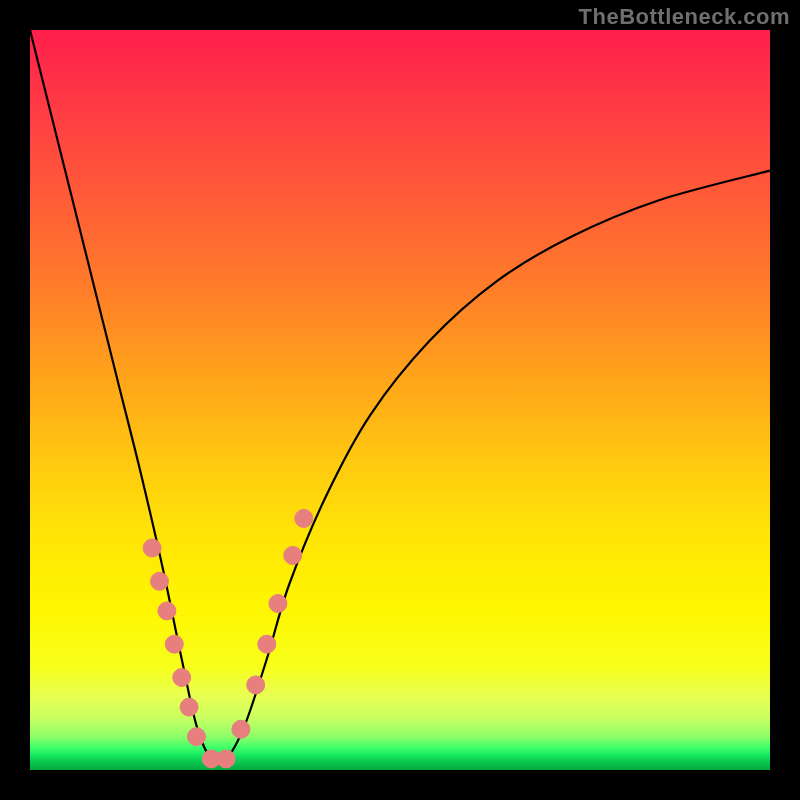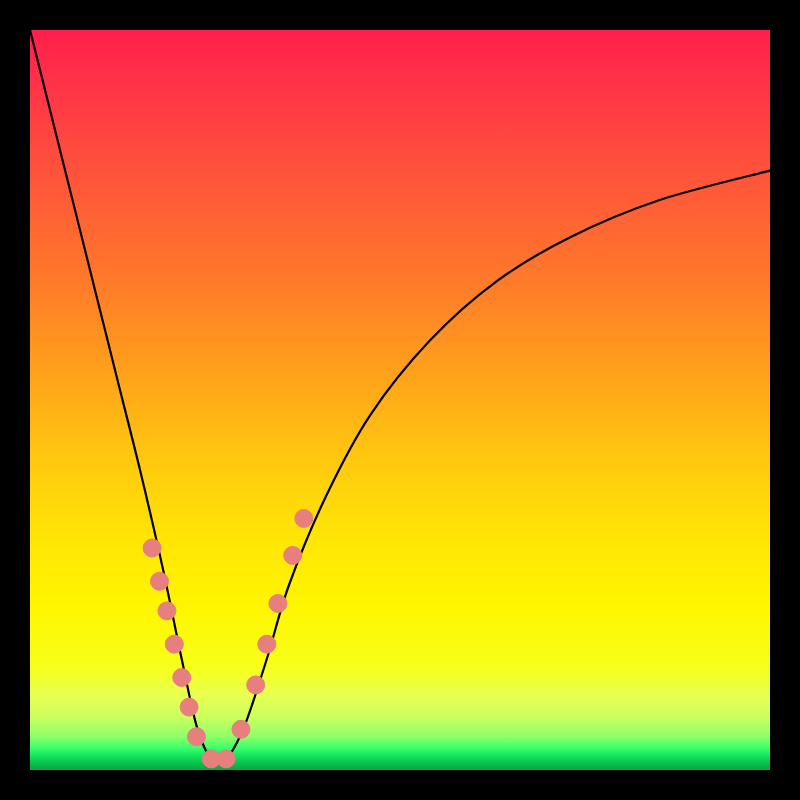--- a/index.html
+++ b/index.html
@@ -60,20 +60,21 @@
     top: 0;
     width: 740px;
     height: 740px;
     overflow: visible;
   }
 </style>
 </head>
 <body>
 
 <div class="stage">
+  <div class="watermark">TheBottleneck.com</div>
   <div class="plot-area">
     <svg class="curve" viewBox="0 0 740 740">
       <path id="curve-path" fill="none" stroke-width="2.2" stroke-linecap="round" stroke-linejoin="round" d="M 0.00 0.00 C 3.55 14.21, 15.10 60.38, 22.20 88.80 C 29.30 117.22, 37.30 149.18, 44.40 177.60 C 51.50 206.02, 59.50 237.98, 66.60 266.40 C 73.70 294.82, 81.70 326.78, 88.80 355.20 C 95.90 383.62, 103.90 414.40, 111.00 444.00 C 118.10 473.60, 126.69 510.60, 133.20 540.20 C 139.71 569.80, 146.37 604.14, 151.70 629.00 C 157.03 653.86, 161.76 679.62, 166.50 695.60 C 171.24 711.58, 176.56 723.57, 181.30 728.90 C 186.04 734.23, 190.77 734.23, 196.10 728.90 C 201.43 723.57, 208.09 711.58, 214.60 695.60 C 221.11 679.62, 229.70 651.50, 236.80 629.00 C 243.90 606.50, 249.53 581.05, 259.00 555.00 C 268.47 528.95, 282.98 493.43, 296.00 466.20 C 309.02 438.97, 323.82 409.66, 340.40 384.80 C 356.98 359.94, 379.47 332.11, 399.60 310.80 C 419.73 289.49, 443.70 268.18, 466.20 251.60 C 488.70 235.02, 514.15 220.22, 540.20 207.20 C 566.25 194.18, 597.03 180.86, 629.00 170.20 C 660.97 159.54, 722.24 145.34, 740.00 140.60" stroke="#000000"></path>
       <g id="markers-group">
           <circle cx="122.10" cy="518.00" r="9" fill="#e77f7f" stroke="#e77f7f"></circle>
           <circle cx="129.50" cy="551.30" r="9" fill="#e77f7f" stroke="#e77f7f"></circle>
           <circle cx="136.90" cy="580.90" r="9" fill="#e77f7f" stroke="#e77f7f"></circle>
           <circle cx="144.30" cy="614.20" r="9" fill="#e77f7f" stroke="#e77f7f"></circle>
           <circle cx="151.70" cy="647.50" r="9" fill="#e77f7f" stroke="#e77f7f"></circle>
           <circle cx="159.10" cy="677.10" r="9" fill="#e77f7f" stroke="#e77f7f"></circle>

